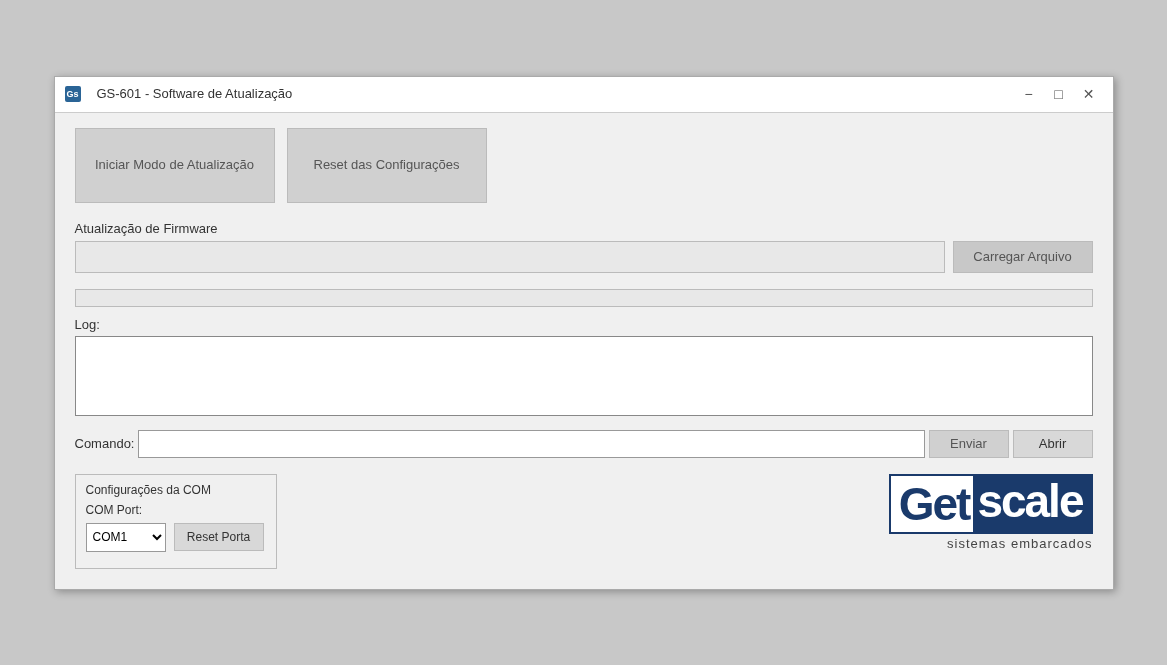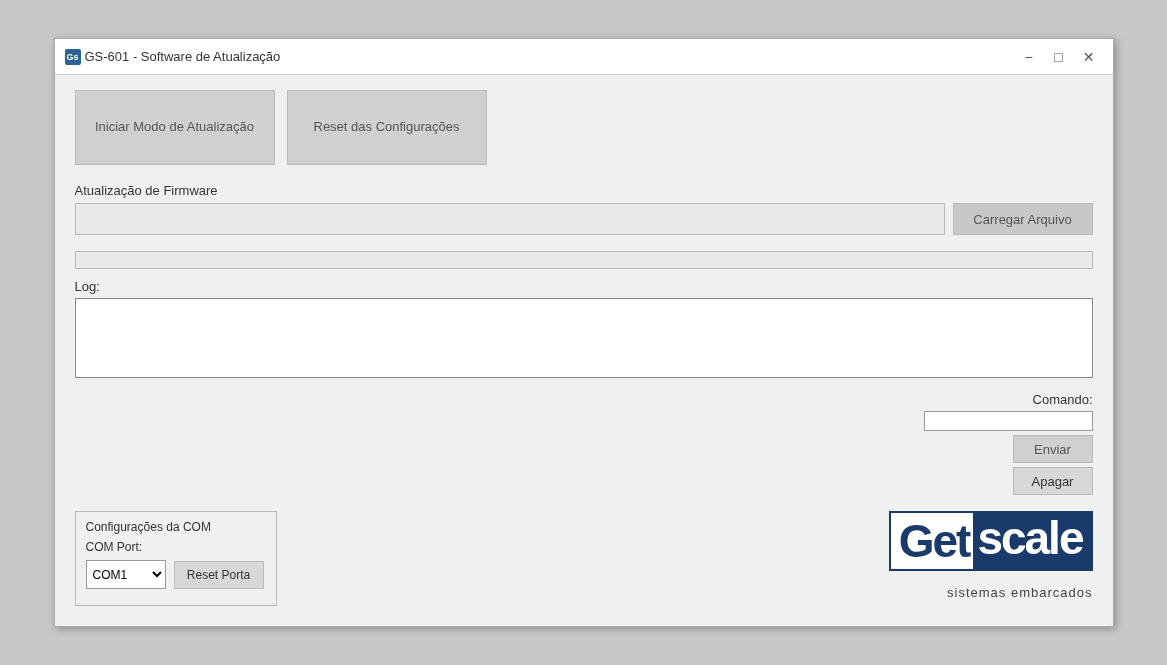--- a/index.html
+++ b/index.html
@@ -31,21 +31,21 @@
       display: flex;
       align-items: center;
       justify-content: space-between;
       padding: 8px 10px;
       height: 36px;
     }
 
     .title-bar-left {
       display: flex;
       align-items: flex-start;
-      gap: 4px;
+      gap: 16px;
     }
 
     .title-bar-icon {
       width: 16px;
       height: 16px;
       background: #2a6496;
       border-radius: 2px;
       display: flex;
       align-items: center;
       justify-content: center;
@@ -163,24 +163,23 @@
       font-size: 12px;
       padding: 4px;
       outline: none;
       color: #333;
       font-family: 'Courier New', monospace;
       margin-bottom: 10px;
     }
 
     .comando-row {
       display: flex;
-      align-items: flex-end;
+      align-items: center;
       gap: 4px;
       margin-bottom: 16px;
-      flex-direction: column;
     }
 
     .comando-label {
       font-size: 13px;
       color: #333;
       white-space: nowrap;
     }
 
     .comando-input {
       flex: 1;
@@ -298,21 +297,21 @@
       font-weight: 900;
       color: #fff;
       font-family: Arial, sans-serif;
       letter-spacing: -2px;
     }
 
     .brand-subtitle {
       font-size: 13px;
       color: #444;
       letter-spacing: 1px;
-      margin-top: 14px;
+      margin-top: 2px;
       align-self: flex-end;
     }
   </style>
 </head>
 <body>
 
 <div class="window">
 
   <div class="title-bar">
     <div class="title-bar-left">
@@ -349,21 +348,21 @@
 
     
     <div class="log-label">Log:</div>
     <textarea class="log-area" style=""></textarea>
 
     
     <div class="comando-row">
       <span class="comando-label">Comando:</span>
       <input class="comando-input" type="text" value="" style="">
       <button class="btn-enviar">Enviar</button>
-      <button class="btn-apagar">Apagar</button>
+      <button class="btn-apagar">Abrir</button>
     </div>
 
     
     <div class="bottom-section">
 
       <div class="com-config-group">
         <div class="com-config-legend">Configurações da COM</div>
         <div class="com-port-row">
           <span class="com-port-label">COM Port:</span>
         </div>

